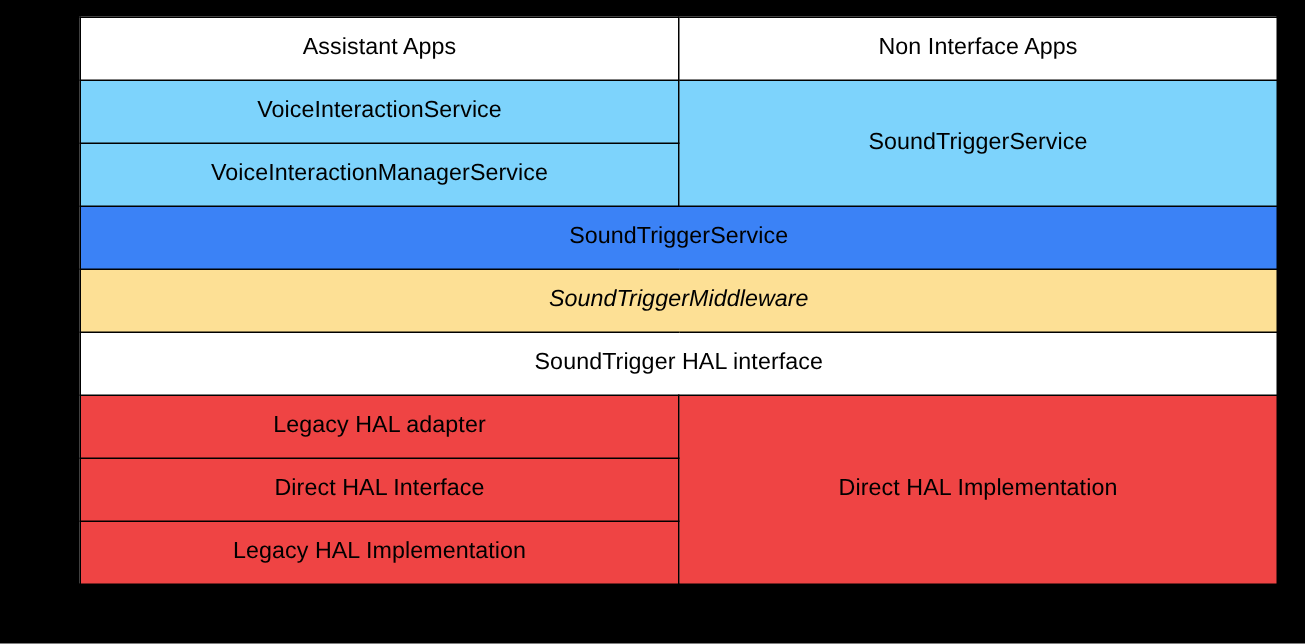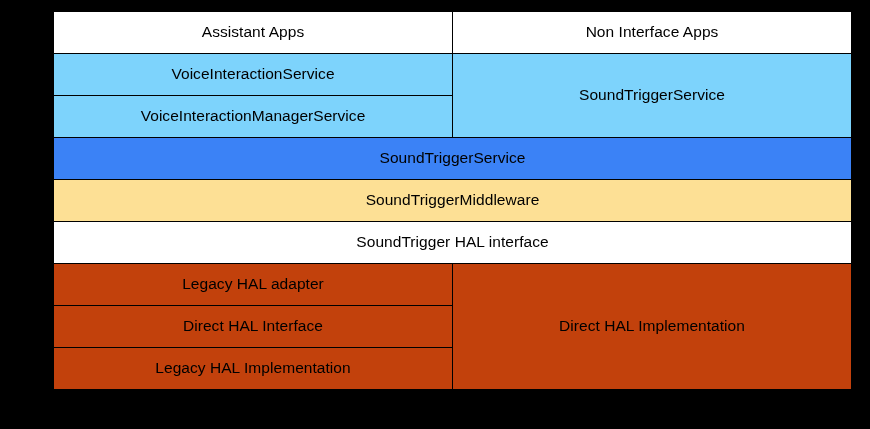--- a/index.html
+++ b/index.html
@@ -47,22 +47,22 @@
   }
 
   
   col.col-left  { width: 399px; }
   col.col-right { width: 399px; }
 
   
   td.fill-white  { background: #ffffff; }
   td.fill-peach  { background: #7dd3fc; }
   td.fill-blue   { background: #3b82f6; }
-  td.fill-yellow { background: #fde095; }
-  td.fill-green  { background: #c2410c; margin-left: 12px; }
+  td.fill-yellow { background: #fde095; font-style: italic; }
+  td.fill-green  { background: #ef4444; margin-left: 12px; }
 </style>
 </head>
 <body>
 
 <div id="diagram-frame">
   <table class="stack-table">
     <colgroup>
       <col class="col-left">
       <col class="col-right">
     </colgroup>

